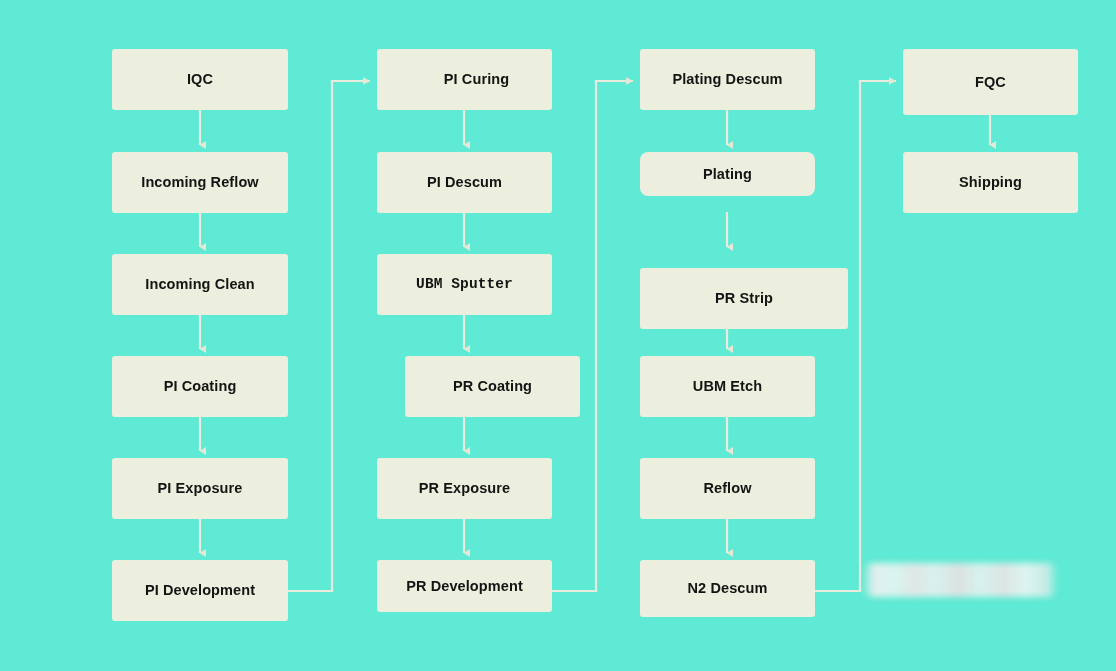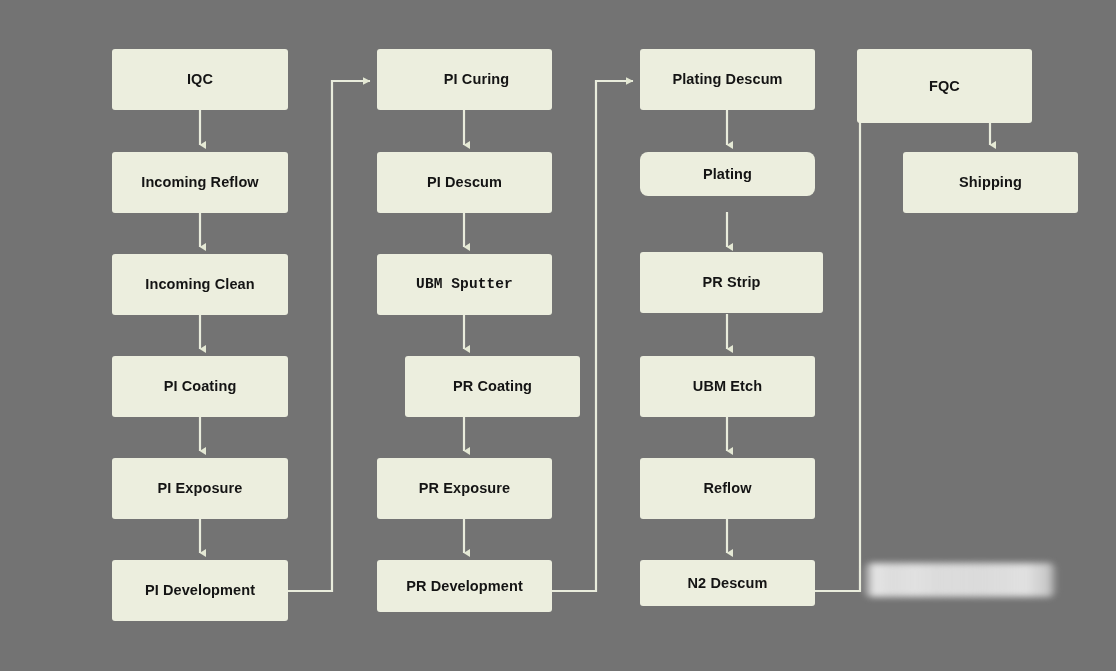--- a/index.html
+++ b/index.html
@@ -8,21 +8,21 @@
     padding: 0;
     background: #ffffff;
   }
   body {
     font-family: "Liberation Sans", sans-serif;
   }
   #canvas {
     position: relative;
     width: 1116px;
     height: 671px;
-    background: #737373;
+    background: #5eead4;
     overflow: hidden;
   }
   #connector-layer {
     position: absolute;
     left: 0;
     top: 0;
     width: 1116px;
     height: 671px;
     pointer-events: none;
   }
@@ -200,37 +200,37 @@
   </div>
 
   <div class="node" style="left:640px; top:49px; width:175px; height:61px;">
     <span class="node-label">Plating Descum</span>
   </div>
 
   <div class="node" style="left:640px; top:152px; width:175px; height:44px;border-radius:8px;">
     <span class="node-label">Plating</span>
   </div>
 
-  <div class="node" style="left:640px; top:252px; width:183px; height:61px;">
+  <div class="node" style="left:640px; top:268px; width:208px; height:61px;">
     <span class="node-label">PR Strip</span>
   </div>
 
   <div class="node" style="left:640px; top:356px; width:175px; height:61px;">
     <span class="node-label">UBM Etch</span>
   </div>
 
   <div class="node" style="left:640px; top:458px; width:175px; height:61px;">
     <span class="node-label">Reflow</span>
   </div>
 
-  <div class="node" style="left:640px; top:560px; width:175px; height:46px;">
+  <div class="node" style="left:640px; top:560px; width:175px; height:57px;">
     <span class="node-label">N2 Descum</span>
   </div>
 
-  <div class="node" style="left:857px; top:49px; width:175px; height:74px;">
+  <div class="node" style="left:903px; top:49px; width:175px; height:66px;">
     <span class="node-label">FQC</span>
   </div>
 
   <div class="node" style="left:903px; top:152px; width:175px; height:61px;">
     <span class="node-label">Shipping</span>
   </div>
 
   <div id="redaction" style="left:862px; top:563px; width:196px; height:34px;"></div>
 
 </div>

